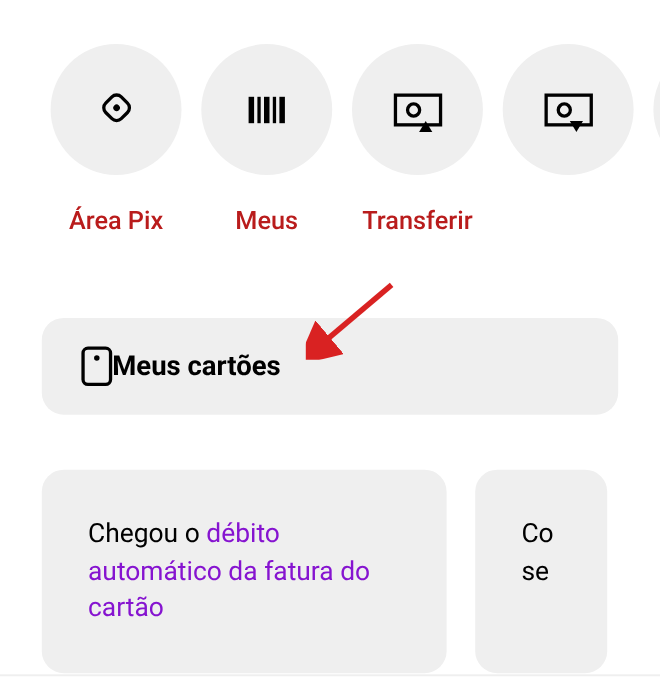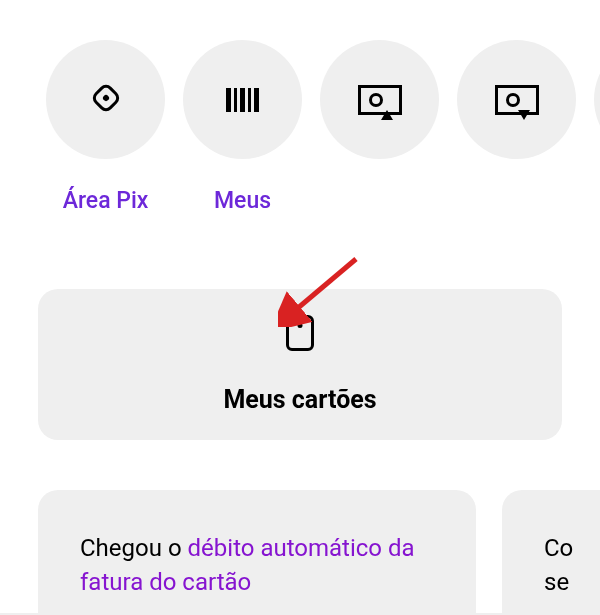--- a/index.html
+++ b/index.html
@@ -34,32 +34,30 @@
       height: 119px;
       border-radius: 50%;
       background: #efefef;
       display: flex;
       align-items: center;
       justify-content: center;
     }
     .action-label {
       font-size: 23px;
       font-weight: 500;
-      color: #6d28d9;
+      color: #b91c1c;
     }
     .my-cards-row {
       margin: 75px 38px 0 38px;
       background: #efefef;
       border-radius: 20px;
       padding: 26px 36px;
       display: flex;
       align-items: center;
-      gap: 34px;
       cursor: pointer;
-      flex-direction: column;
     }
     .card-icon-box {
       width: 28px;
       height: 36px;
       border: 3px solid #000;
       border-radius: 6px;
       position: relative;
     }
     .card-icon-box::after {
       content: '';
@@ -80,21 +78,21 @@
     .cards-row {
       display: flex;
       gap: 26px;
       padding: 50px 0 0 38px;
       overflow: visible;
     }
     .info-card {
       background: #efefef;
       border-radius: 20px;
       padding: 42px 42px;
-      width: 438px;
+      width: 368px;
       flex-shrink: 0;
     }
     .info-card-partial {
       background: #efefef;
       border-radius: 20px;
       padding: 42px 42px;
       width: 120px;
       flex-shrink: 0;
     }
     .info-text {
@@ -204,20 +202,21 @@
           <span></span>
       </span>
     </div>
     <span class="action-label">Meus</span>
   </div>
 
   <div class="action-item">
     <div class="action-circle">
       <span class="icon-transfer"></span>
     </div>
+    <span class="action-label">Transferir</span>
   </div>
 
   <div class="action-item">
     <div class="action-circle">
       <span class="icon-deposit"></span>
     </div>
   </div>
 
   <div class="action-item">
     <div class="action-circle"></div>

